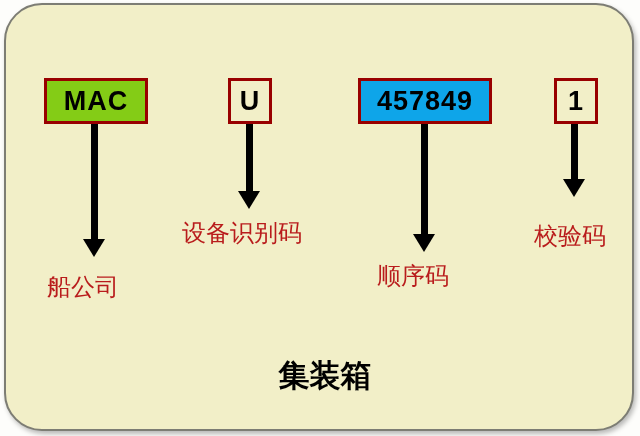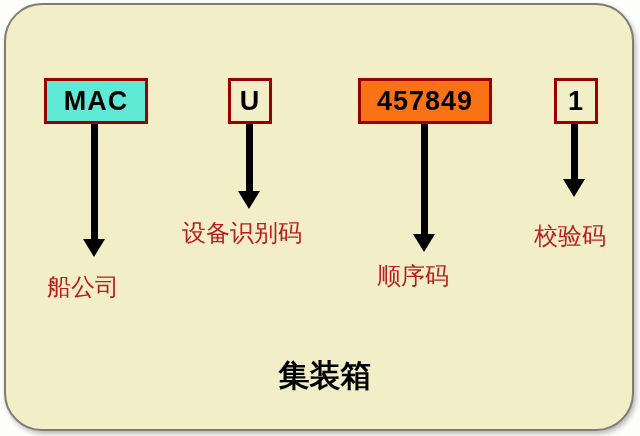--- a/index.html
+++ b/index.html
@@ -88,25 +88,25 @@
     font-weight: 700;
     color: #000;
     white-space: nowrap;
   }
 </style>
 </head>
 <body>
 
 <div class="panel" style="background: rgb(242, 239, 200);">
 
-  <div class="code-box box-mac" style="border-color: rgb(153, 0, 0); background: #5eead4;">MAC</div>
+  <div class="code-box box-mac" style="border-color: rgb(153, 0, 0); background: #84cc16;">MAC</div>
 
   <div class="code-box box-u" style="border-color: rgb(153, 0, 0); background: rgb(242, 239, 200);">U</div>
 
-  <div class="code-box box-serial" style="border-color: rgb(153, 0, 0); background: #f97316;">457849</div>
+  <div class="code-box box-serial" style="border-color: rgb(153, 0, 0); background: #0ea5e9;">457849</div>
 
   <div class="code-box box-check" style="border-color: rgb(153, 0, 0); background: rgb(242, 239, 200);">1</div>
 
   <div class="arrow arrow-shipping">
     <div class="shaft"></div>
     <div class="head"></div>
   </div>
 
   <div class="arrow arrow-equipment">
     <div class="shaft"></div>

